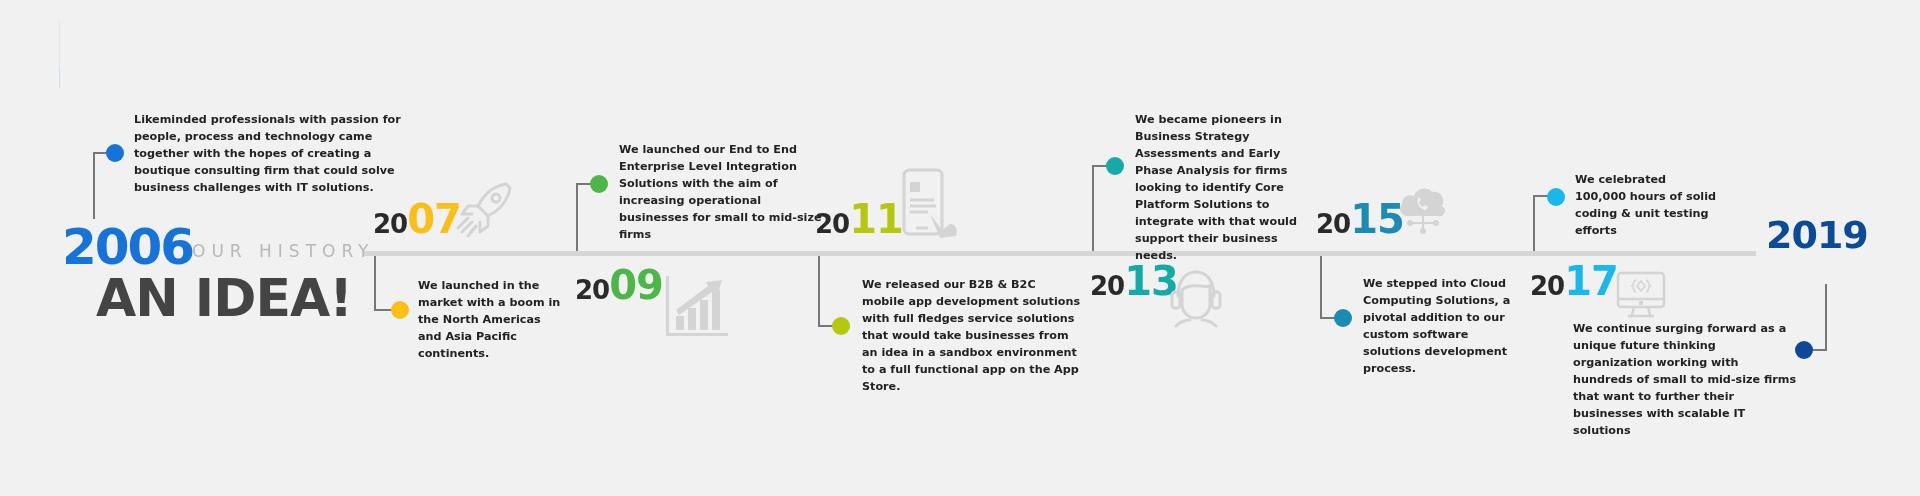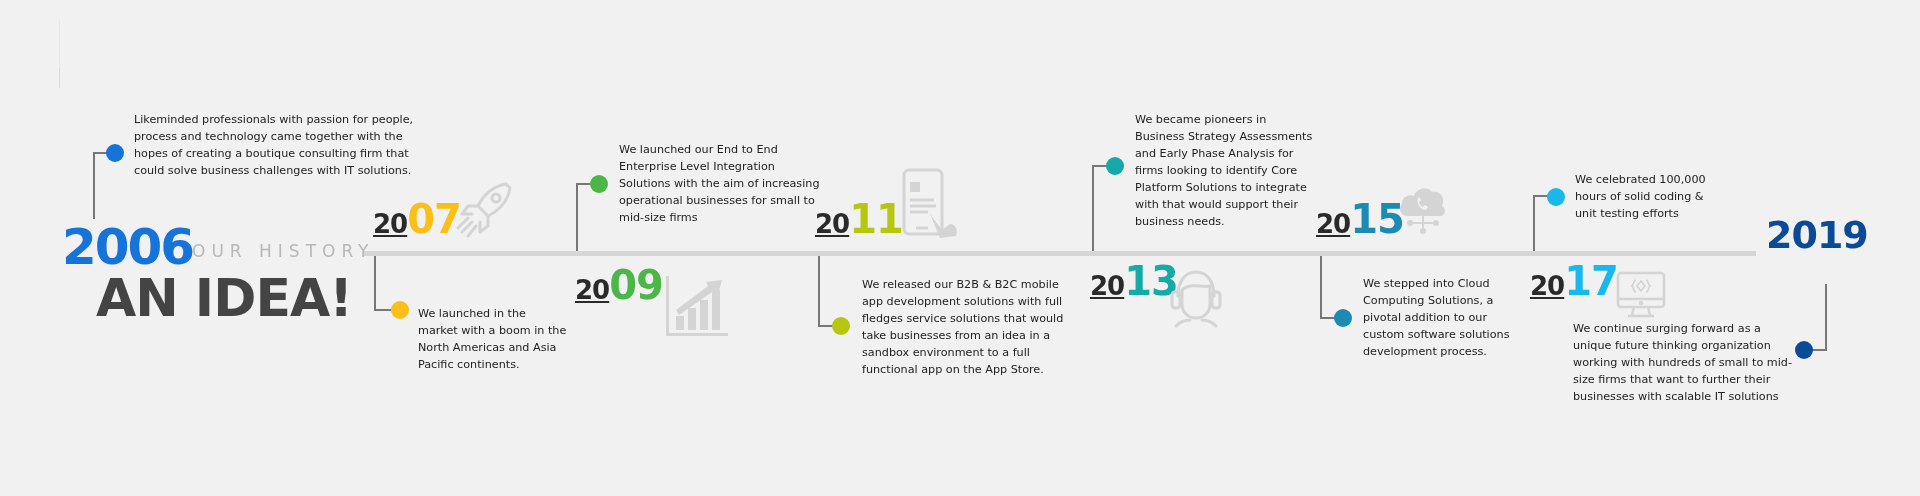--- a/index.html
+++ b/index.html
@@ -12,27 +12,28 @@
 
   .timeline-bar { position:absolute; left:364px; top:251px; width:1392px; height:5px; background:#d6d6d6; }
 
   .vline { position:absolute; width:2px; background:#777; }
   .hline { position:absolute; height:2px; background:#777; }
   .dot { position:absolute; width:18px; height:18px; border-radius:50%; }
 
   .desc {
     position:absolute; font-size:11.2px; line-height:17px; color:#222;
     font-family:"DejaVu Sans", sans-serif;
+    font-weight:bold;
   }
 
   .year {
     position:absolute; font-family:"DejaVu Sans", sans-serif; font-weight:bold; white-space:nowrap;
     letter-spacing:-1px;
   }
-  .year .pre { font-size:26px; color:#2a2a2a;text-decoration:underline; }
+  .year .pre { font-size:26px; color:#2a2a2a; }
   .year .suf { font-size:40px; }
 
   .big-2006 { position:absolute; left:62px; top:222px; font-size:50px; font-weight:bold; color:#1573d9; letter-spacing:-2px; line-height:1; }
   .our-history { position:absolute; left:192px; top:241px; font-size:17px; font-weight:normal; color:#b8b8b8; letter-spacing:6px; }
   .an-idea { position:absolute; left:96px; top:272px; font-size:52px; font-weight:bold; color:#444; letter-spacing:-1px; line-height:1; }
 
   .big-2019 { position:absolute; left:1766px; top:216px; font-size:38px; font-weight:bold; color:#0b4a96; letter-spacing:-1px; line-height:1; }
 
   .icon { position:absolute; }
   .icon svg { display:block; }
@@ -63,21 +64,21 @@
     <path d="M52 6 C40 8 30 16 24 28 L34 38 C46 32 54 22 56 10 Z"></path>
     <circle cx="42" cy="20" r="4"></circle>
     <path d="M24 28 L14 28 L8 36 L18 36"></path>
     <path d="M34 38 L34 48 L26 54 L26 44"></path>
     <path d="M18 44 L8 54 M22 48 L14 58 M14 40 L4 50"></path>
   </svg>
 </div>
 <div class="vline" style="left:374px;top:256px;height:54px;"></div>
 <div class="hline" style="left:374px;top:309px;width:18px;"></div>
 <div class="dot" style="left:391px;top:301px;background:#fbbf17;"></div>
-<div class="desc" style="left:418px;top:277px;width:150px;margin-top:28px;">We launched in the market with a boom in the North Americas and Asia Pacific continents.</div>
+<div class="desc" style="left:418px;top:277px;width:150px;">We launched in the market with a boom in the North Americas and Asia Pacific continents.</div>
 
 <div class="vline" style="left:576px;top:184px;height:67px;"></div>
 <div class="hline" style="left:576px;top:183px;width:16px;"></div>
 <div class="dot" style="left:590px;top:175px;background:#4cb748;"></div>
 <div class="desc" style="left:619px;top:141px;width:210px;">We launched our End to End Enterprise Level Integration Solutions with the aim of increasing operational businesses for small to mid-size firms</div>
 <div class="year" style="left:575px;top:262px;">
   <span class="pre">20</span><span class="suf" style="color:#4cb748;">09</span>
 </div>
 <div class="icon" style="left:664px;top:274px;">
   <svg width="66" height="66" viewBox="0 0 66 66" fill="#d4d4d4" stroke="none">

